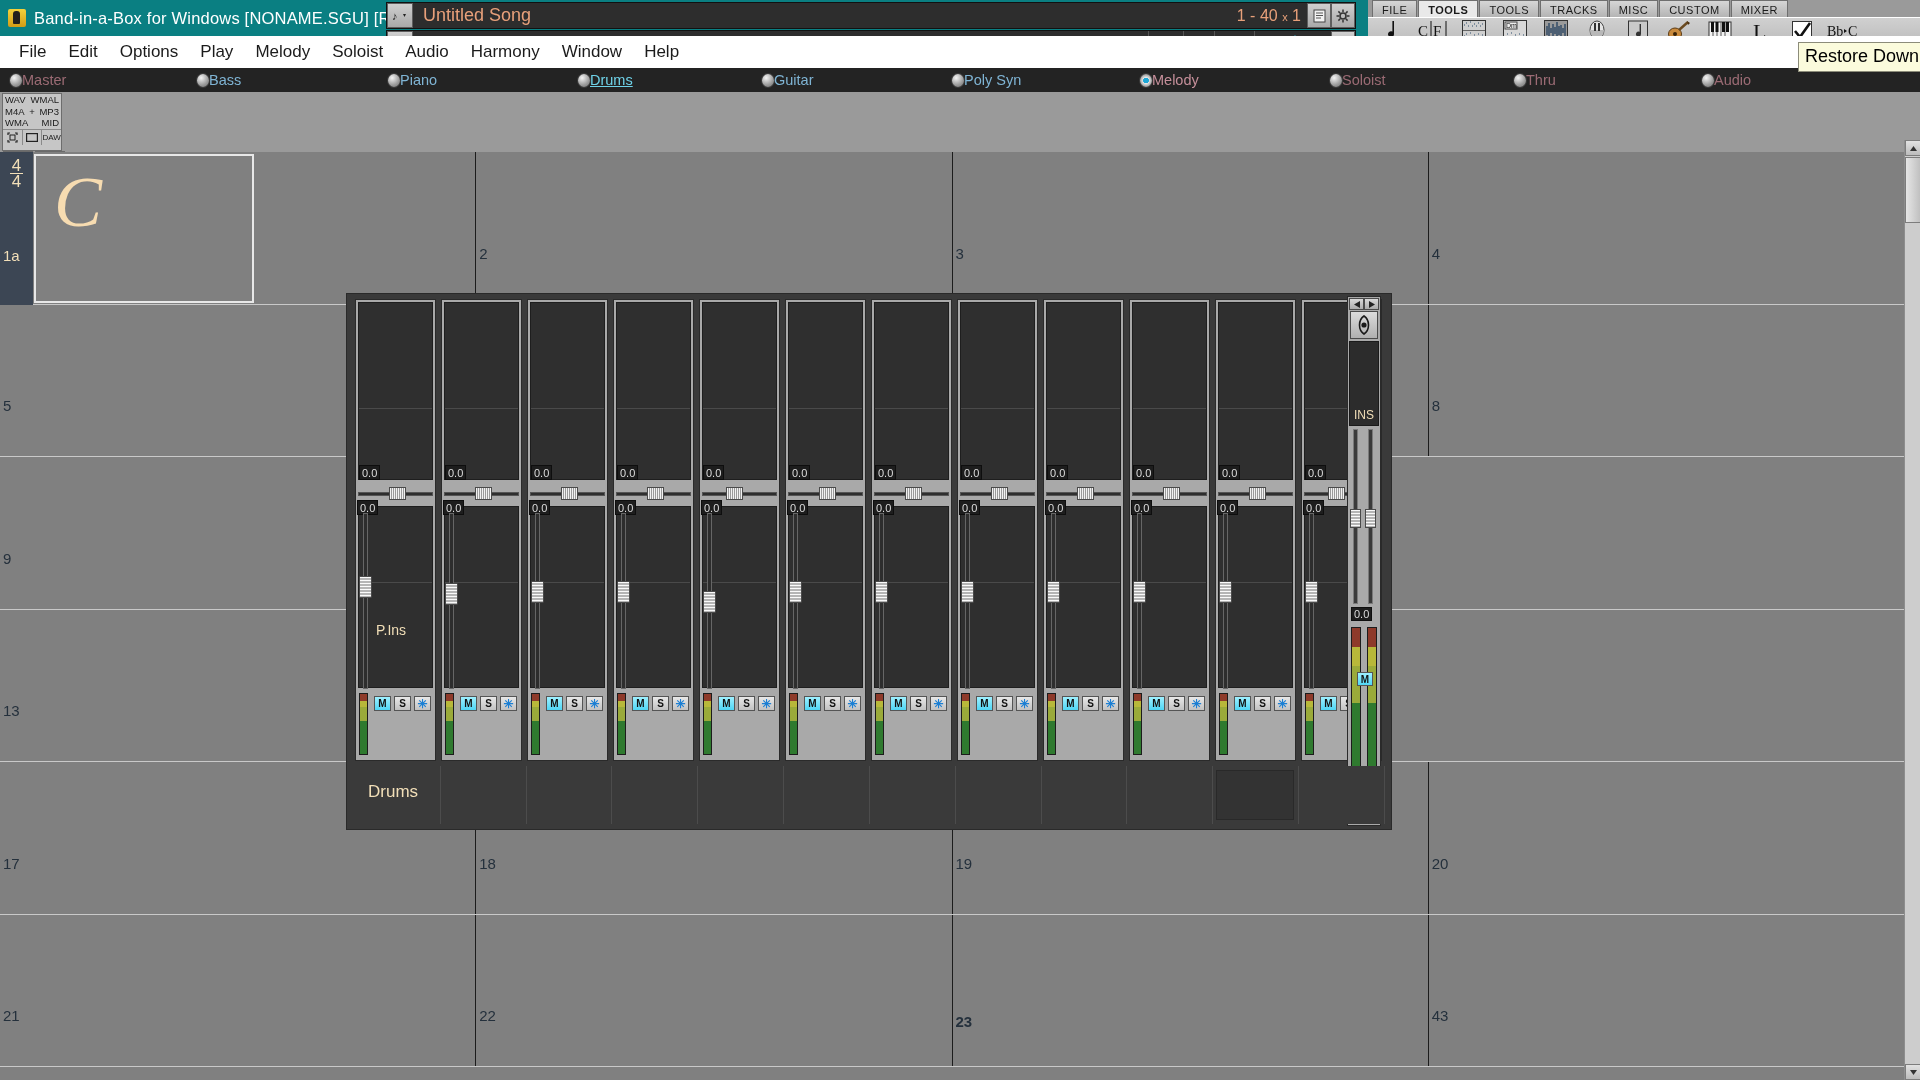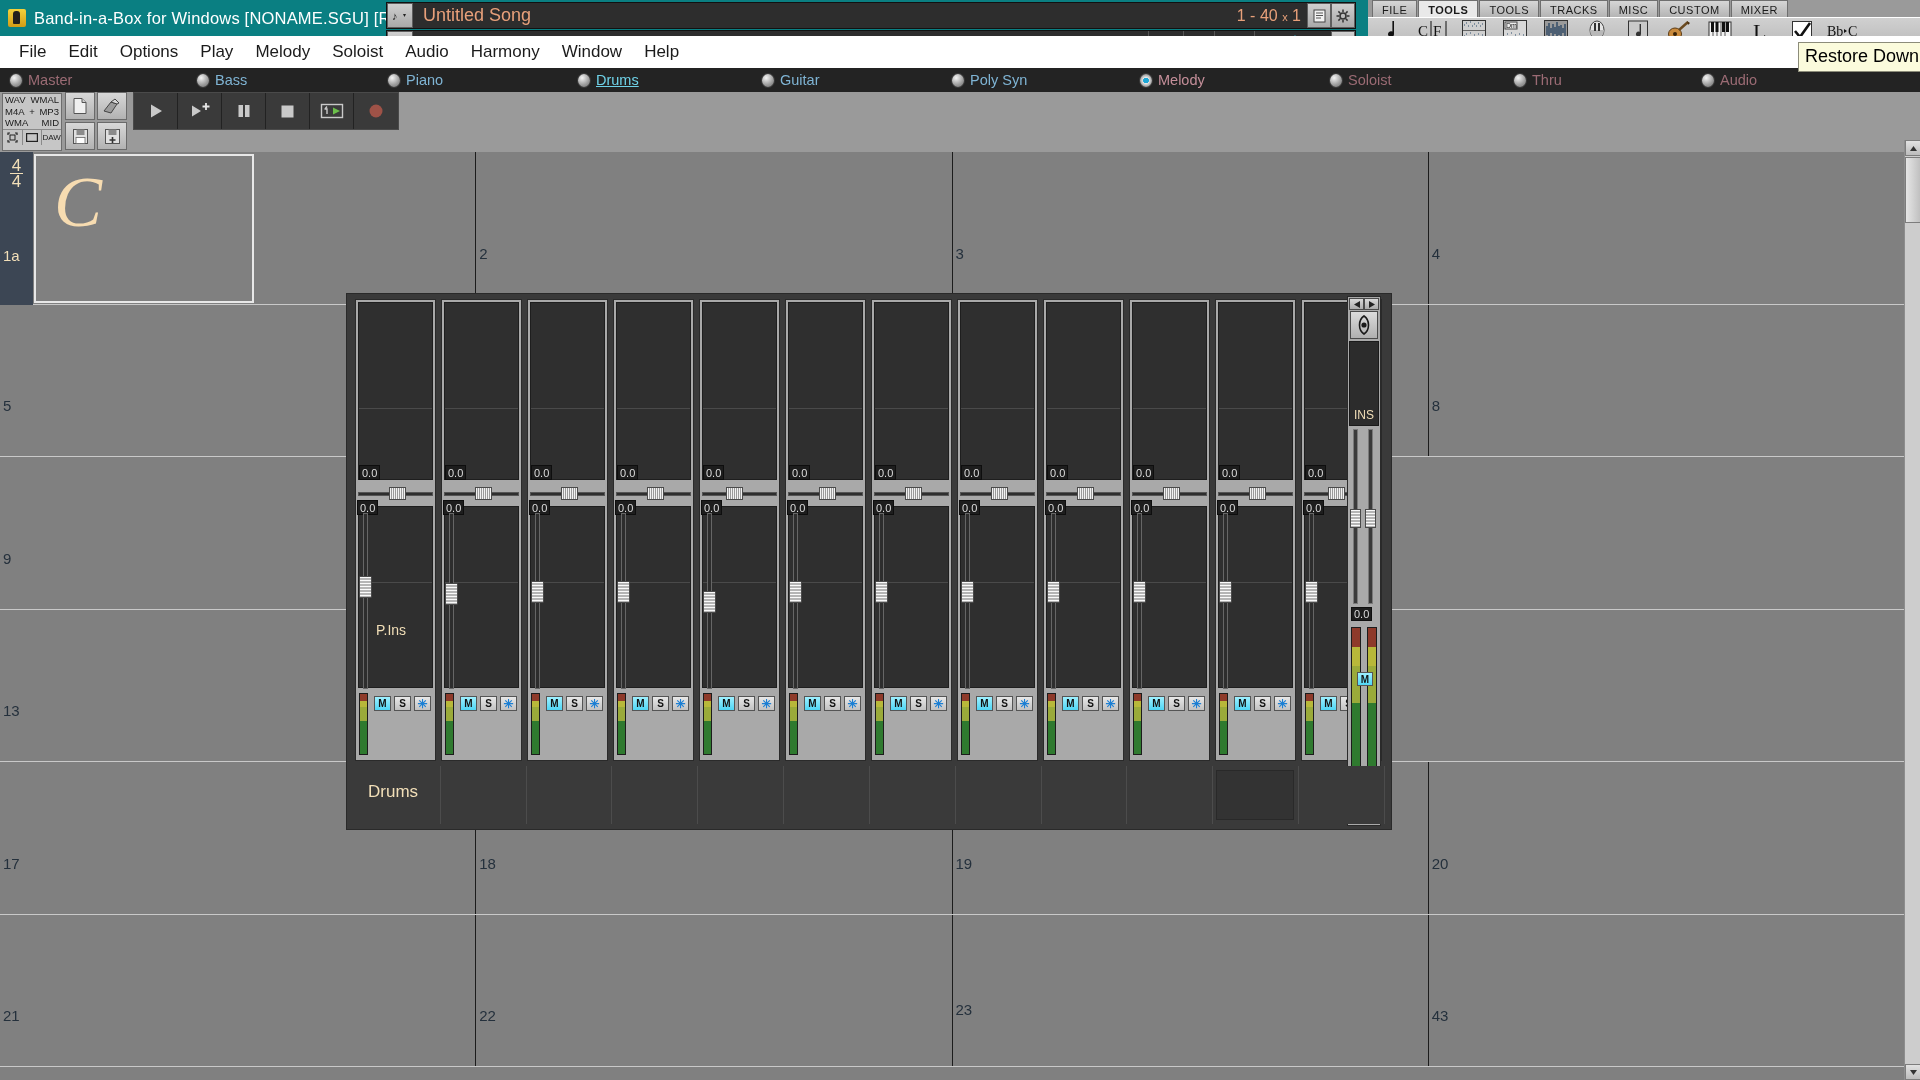--- a/index.html
+++ b/index.html
@@ -50,40 +50,40 @@
     position:absolute; left:1798px; top:42px;
     background:#fbfbdc; border:1px solid #8c8c7a; color:#000;
     font-size:18px; padding:3px 6px 4px 6px; white-space:nowrap; z-index:60;
   }
 
   
   .trackbar{
     height:24px;background:#232323;display:flex;align-items:center;position:relative;
   }
   .trk{
-    display:flex;align-items:center;gap:6px;font-size:14.5px;white-space:nowrap;
+    display:flex;align-items:center;font-size:14.5px;white-space:nowrap;
     position:absolute; top:4px;
   }
   .trkdot{
     width:12px;height:13px;border-radius:50%;
     background:radial-gradient(circle at 35% 30%,#f4f4f4,#9a9a9a 60%,#6d6d6d);
     box-shadow:0 0 0 1px #3a3a3a; flex:none;
   }
   .trk.sel .trkdot{
     background:radial-gradient(circle at 50% 50%,#1ea7d6 0 30%,#e8e8e8 34%,#9a9a9a 70%,#555);
   }
   .trk .lbl{color:#9b6b74;}
   .trk.cyan .lbl{color:#6fd2e8;}
   .trk.blue .lbl{color:#7fb4d4;}
   .trk.sel .lbl{color:#c58f9a;}
   .trk.cyan.und .lbl{text-decoration:underline;}
 
   
   .toolbar{
-    height:60px;background:#9a9a9a;display:flex;align-items:flex-start;position:relative;
+    height:60px;background:#9a9a9a;display:flex;align-items:flex-start;position:relative;flex-direction:column;
   }
   .fmtbox{
     width:60px;height:58px;margin:1px 0 0 2px;background:#c6c6c6;
     border:1px solid #6d6d6d;display:flex;flex-direction:column;font-size:9.5px;
     color:#1a1a1a;flex:none;
   }
   .fmtrow{display:flex;justify-content:space-between;padding:0 2px;height:11.5px;align-items:center;}
   .fmtbtns{display:flex;border-top:1px solid #8a8a8a;height:16px;}
   .fmtbtn{flex:1;border-right:1px solid #8a8a8a;display:flex;align-items:center;justify-content:center;font-size:8px;}
   .fmtbtn:last-child{border-right:none;}
@@ -747,21 +747,21 @@
       </div>
     </div>
     <div class="sheetrow" style="top: 762.5px; height: 152.5px;">
       <div class="cell">
         <div class="barnum" style="top: 92.5px;">21</div>
       </div>
       <div class="cell">
         <div class="barnum" style="top: 92.5px;">22</div>
       </div>
       <div class="cell">
-        <div class="barnum" style="top: 86px;">23</div>
+        <div class="barnum" style="top: 98px; font-weight: bold;">23</div>
       </div>
       <div class="cell">
         <div class="barnum" style="top: 92.5px;">43</div>
       </div>
     </div>
     <div class="sidebar" style="height: 152.5px;">
       <div class="timesig"><span>4</span><br><span class="den">4</span></div>
       <div class="sectionlbl" style="top:94.5px">1a</div>
     </div>
     <div class="chordcell" style="left: 34px; top: 2px; width: 220px; height: 148.5px;">

